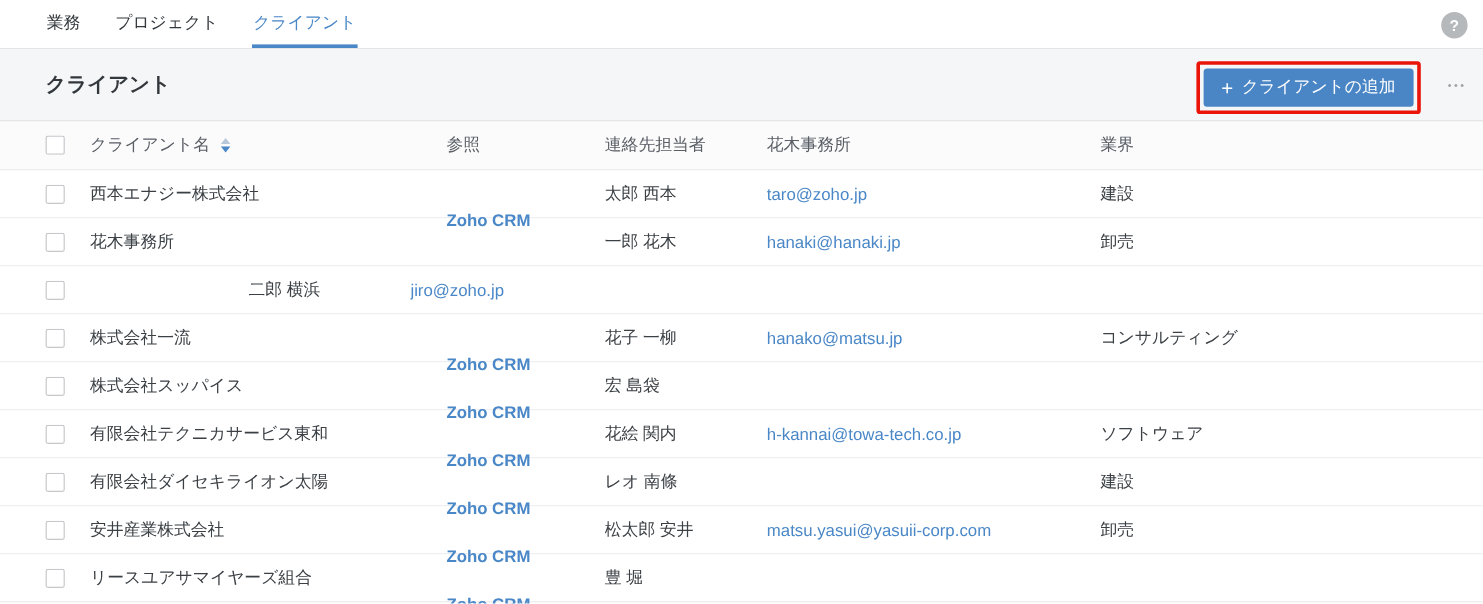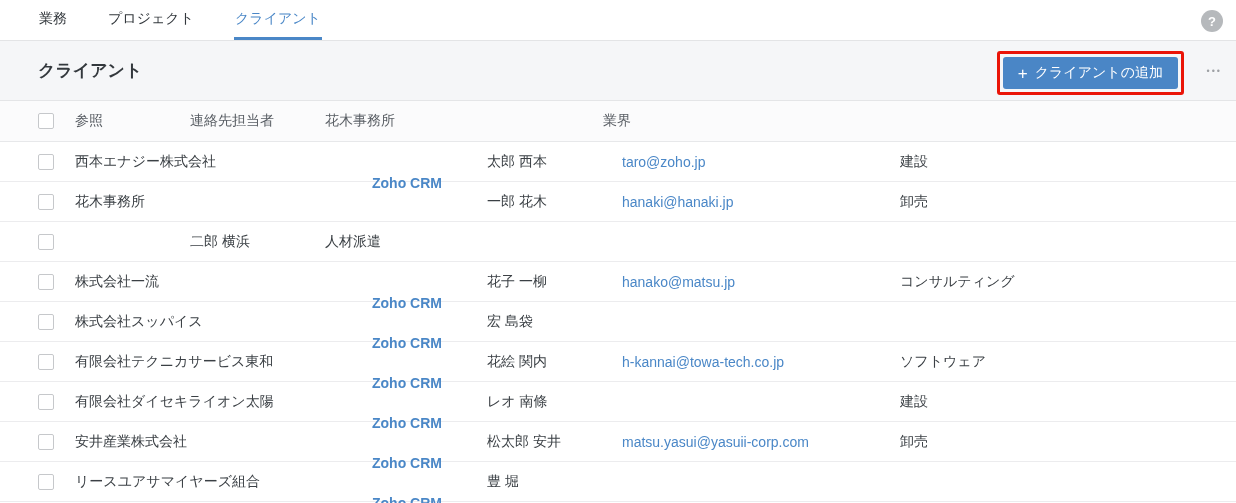--- a/index.html
+++ b/index.html
@@ -3,21 +3,21 @@
 <meta charset="utf-8">
 <style>
   * { margin:0; padding:0; box-sizing:border-box; }
   html,body { width:1236px; height:503px; overflow:hidden; background:#fff;
     font-family:"Liberation Sans","DejaVu Sans",sans-serif; }
 
   
   .tabbar { position:relative; height:41px; background:#fff;
     border-bottom:1px solid #e3e4e6; display:flex; align-items:stretch;
     padding-left:38px; }
-  .tabs { display:flex; gap:39px; }
+  .tabs { display:flex; gap:27px; }
   .tab { display:flex; align-items:center; font-size:14px; color:#33383d;
     cursor:pointer; border-bottom:3px solid transparent; padding:0 1px; }
   .tab.active { color:#4a87c7; border-bottom-color:#4a87c7; }
   .help-circle { position:absolute; right:13px; top:10px; width:22px; height:22px;
     border-radius:50%; background:#b6b9bc; color:#fff; font-size:13px; font-weight:bold;
     display:flex; align-items:center; justify-content:center; cursor:pointer; }
 
   
   .band { position:relative; height:60px; background:#f5f6f8;
     border-bottom:1px solid #e4e5e7; display:flex; align-items:center;
@@ -35,21 +35,21 @@
 
   
   .table { width:100%; }
   .tr { display:flex; align-items:center; height:40px;
     border-bottom:1px solid #ececee; background:#fff; }
   .tr.head { height:41px; background:#fbfbfc; border-bottom:1px solid #e7e8ea; }
   .td { display:flex; align-items:center; overflow:hidden; white-space:nowrap; }
   .col-check    { width:75px;  padding-left:38px; flex:none; }
   .col-name     { width:297px; flex:none; }
   .col-ref      { width:115px; flex:none;align-items:flex-end; }
-  .col-person   { width:135px; flex:none; }
+  .col-person   { width:135px; flex:none;margin-left:17px; }
   .col-info     { width:278px; flex:none; }
   .col-industry { flex:1;align-items:flex-end; }
 
   .checkbox { width:16px; height:16px; border:1px solid #c6c8cb; border-radius:2px;
     background:#fff; cursor:pointer; flex:none; }
   .head-label { font-size:14px; color:#595e64; }
   .cell-text  { font-size:14px; color:#3b4045; }
   .link { font-size:14px; color:#4a87c7; text-decoration:none; cursor:pointer; }
   .ref-link { font-weight:600;margin-top:42px; }
 
@@ -81,20 +81,27 @@
     </button>
   </div>
   <div class="more-dots">•••</div>
 </div>
 
 <div class="table">
   <div class="tr head">
     <div class="td col-check">
       <span class="checkbox"></span>
     </div>
+    <div class="td col-name">
+      <span class="head-label">クライアント名</span>
+      <span class="sort-icon">
+          <span class="up"></span>
+          <span class="down"></span>
+        </span>
+    </div>
     <div class="td col-ref">
       <span class="head-label">参照</span>
     </div>
     <div class="td col-person">
       <span class="head-label">連絡先担当者</span>
     </div>
     <div class="td col-info">
       <span class="head-label">花木事務所</span>
     </div>
     <div class="td col-industry">
@@ -147,22 +154,22 @@
   <div class="tr">
     <div class="td col-check">
       <span class="checkbox"></span>
     </div>
     <div class="td col-ref">
       <a class="link ref-link"></a>
     </div>
     <div class="td col-person">
       <span class="cell-text">二郎 横浜</span>
     </div>
-    <div class="td col-industry">
-      <span class="cell-text">人材派遣</span>
+    <div class="td col-info">
+      <a class="link">jiro@zoho.jp</a>
     </div>
   </div>
 
   <div class="tr">
     <div class="td col-check">
       <span class="checkbox"></span>
     </div>
     <div class="td col-name">
       <span class="cell-text">株式会社一流</span>
     </div>

